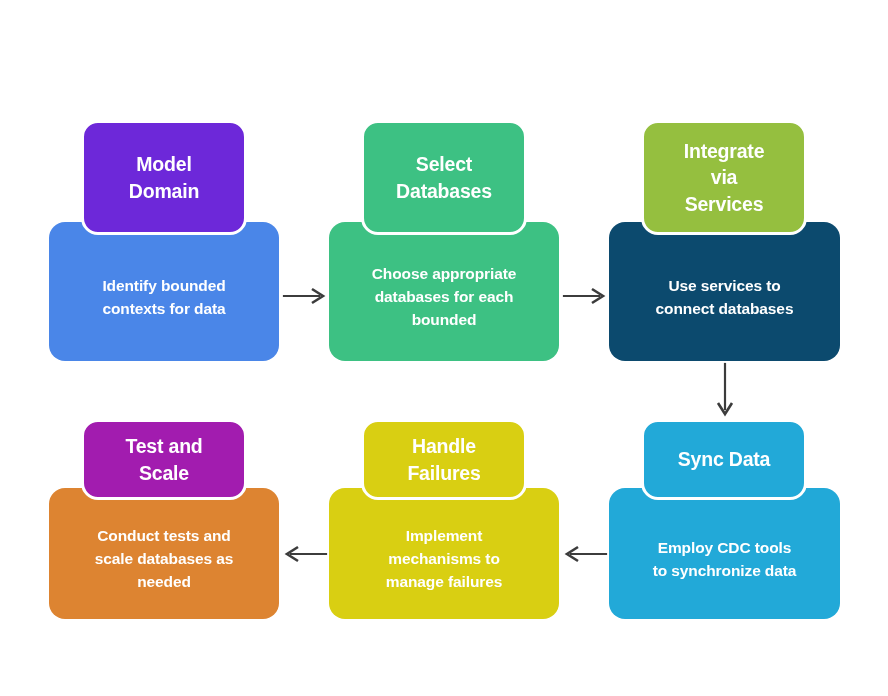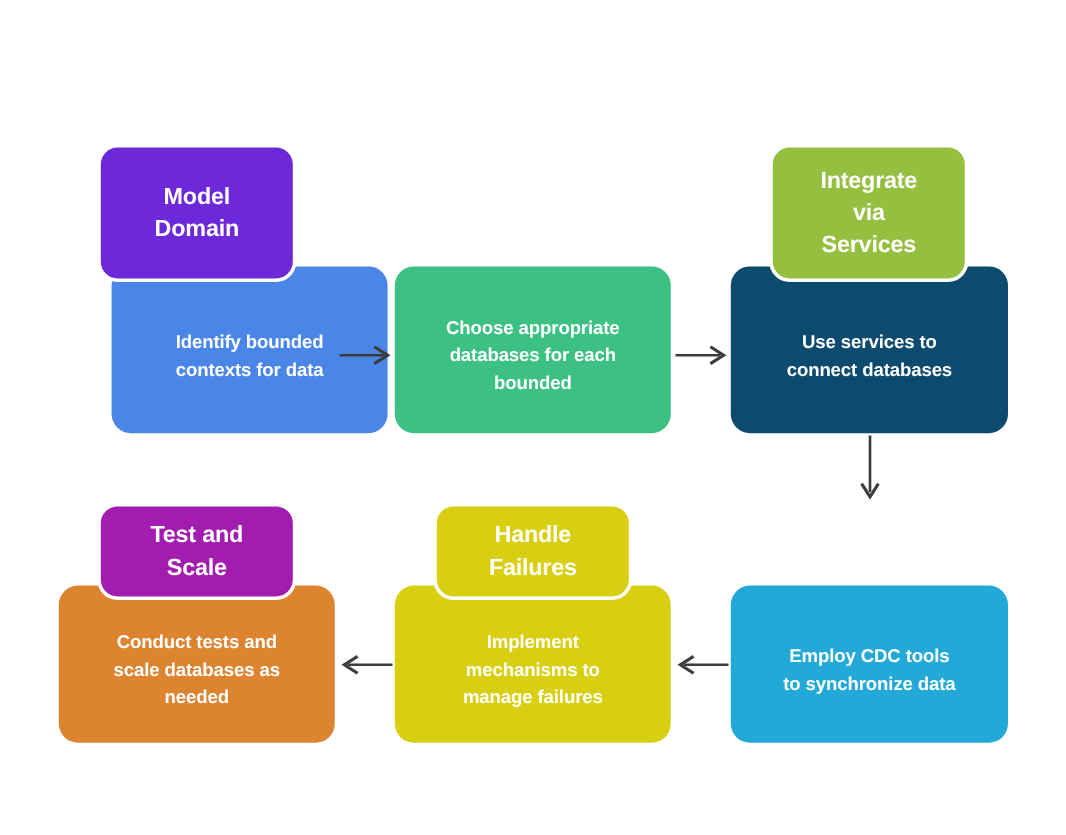--- a/index.html
+++ b/index.html
@@ -76,54 +76,61 @@
     position: absolute;
   }
   .arrow svg { display: block; overflow: visible; }
 </style>
 </head>
 <body>
 
 <div id="diagram">
 
   <div class="card" style="left:49px; top:222px; width:230px; height:139px;">
-    <div class="card-body align-low" style="background:#4a86e8;margin-left:44px;">
+    <div class="card-body align-low" style="background:#4a86e8;">
       <div class="card-desc">Identify bounded
 contexts for data</div>
     </div>
     <div class="card-header" style="background:#6d28d9; left:32px; top:-102px; width:166px; height:115px;">
       <span>Model
 Domain</span>
     </div>
   </div>
 
   <div class="card" style="left:329px; top:222px; width:230px; height:139px;">
     <div class="card-body align-low" style="background:#3dc183;">
       <div class="card-desc">Choose appropriate
 databases for each
 bounded</div>
+    </div>
+    <div class="card-header" style="background:#3dc183; left:32px; top:-102px; width:166px; height:115px;">
+      <span>Select
+Databases</span>
     </div>
   </div>
 
   <div class="card" style="left:609px; top:222px; width:231px; height:139px;">
     <div class="card-body align-low" style="background:#0c4a6e;">
       <div class="card-desc">Use services to
 connect databases</div>
     </div>
     <div class="card-header" style="background:#95bf3f; left:32px; top:-102px; width:166px; height:115px;">
       <span>Integrate
 via
 Services</span>
     </div>
   </div>
 
   <div class="card" style="left:609px; top:488px; width:231px; height:131px;">
     <div class="card-body align-low" style="background:#22a9d8;">
       <div class="card-desc">Employ CDC tools
 to synchronize data</div>
+    </div>
+    <div class="card-header" style="background:#22a9d8; left:32px; top:-69px; width:166px; height:81px;">
+      <span>Sync Data</span>
     </div>
   </div>
 
   <div class="card" style="left:329px; top:488px; width:230px; height:131px;">
     <div class="card-body align-low" style="background:#d9cf12;">
       <div class="card-desc">Implement
 mechanisms to
 manage failures</div>
     </div>
     <div class="card-header" style="background:#d9cf12; left:32px; top:-69px; width:166px; height:81px;justify-content:center;">

